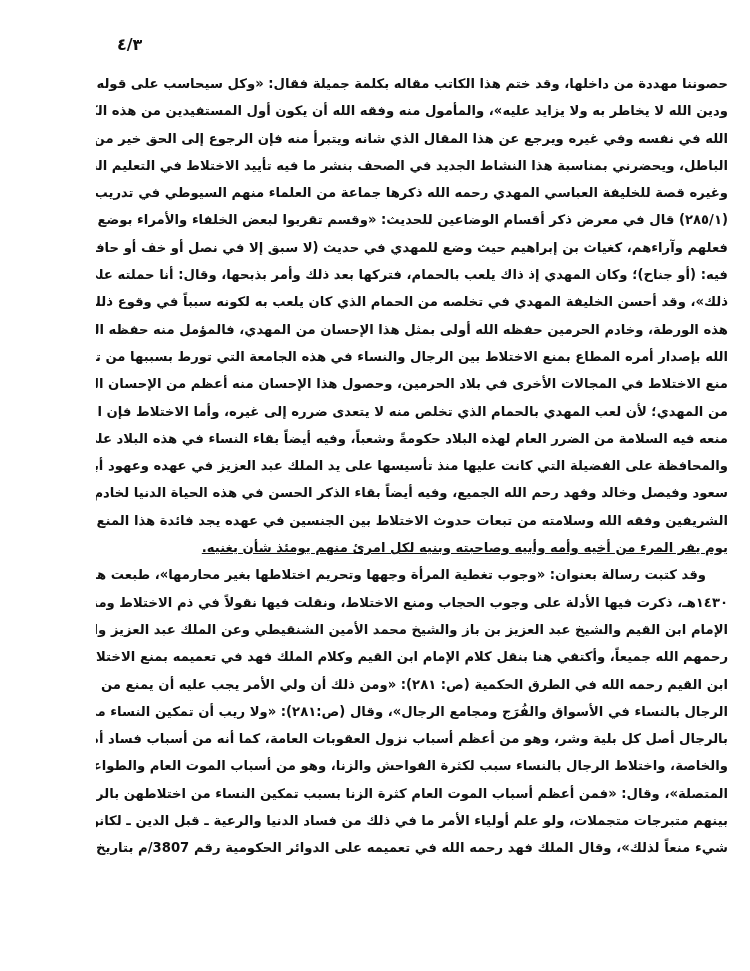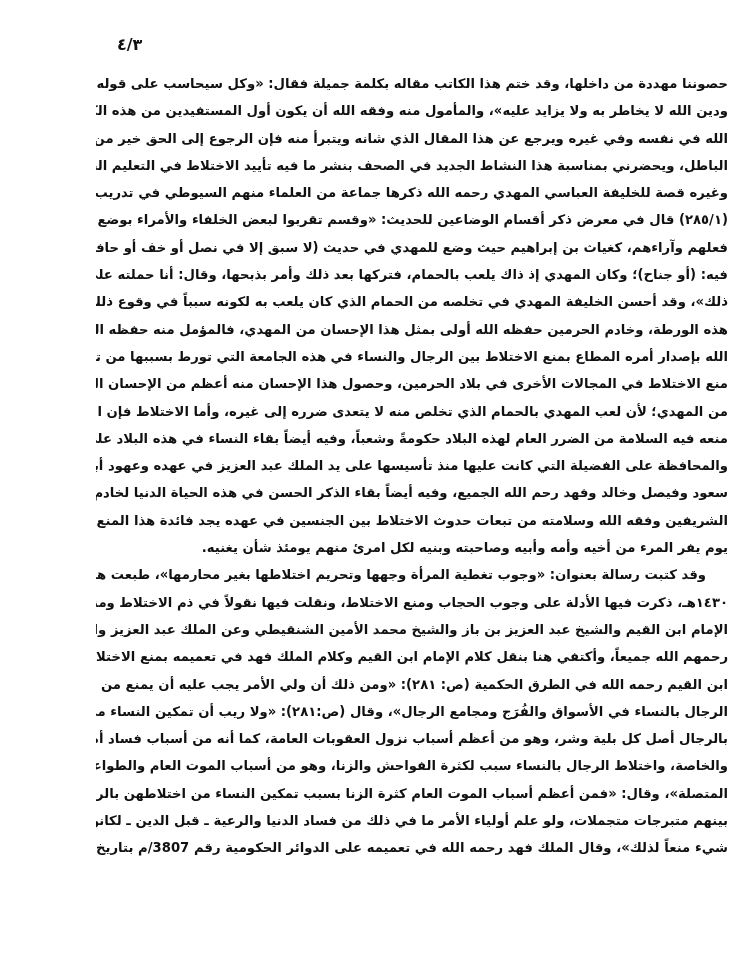--- a/index.html
+++ b/index.html
@@ -45,20 +45,21 @@
       font-weight: bold;
       white-space: nowrap;
       text-align: justify;
       text-align-last: justify;
       direction: rtl;
       overflow: hidden;
       font-family: "DejaVu Sans", sans-serif;
     }
     .line.last {
       text-align-last: right;
+      text-decoration: underline;
     }
     .line.indent {
       padding-right: 22px;
     }
   </style>
 </head>
 <body>
 
 <div class="page">
   <div class="page-number">٤/٣</div>

